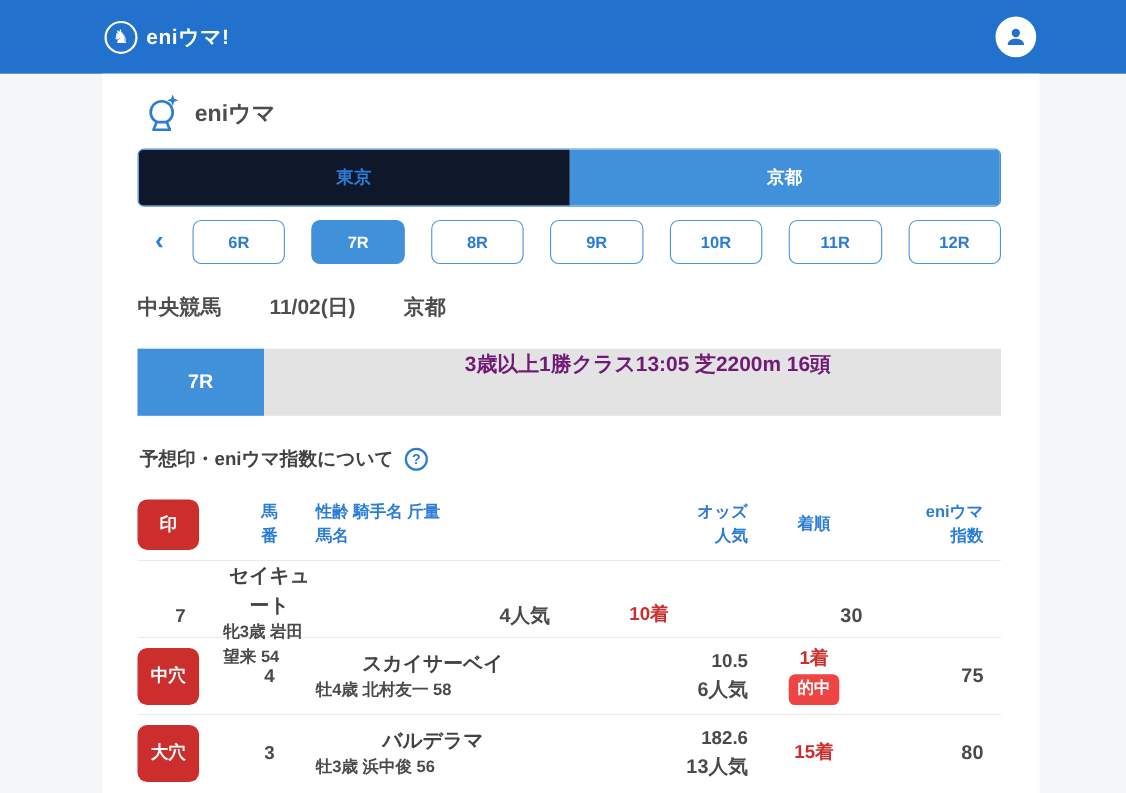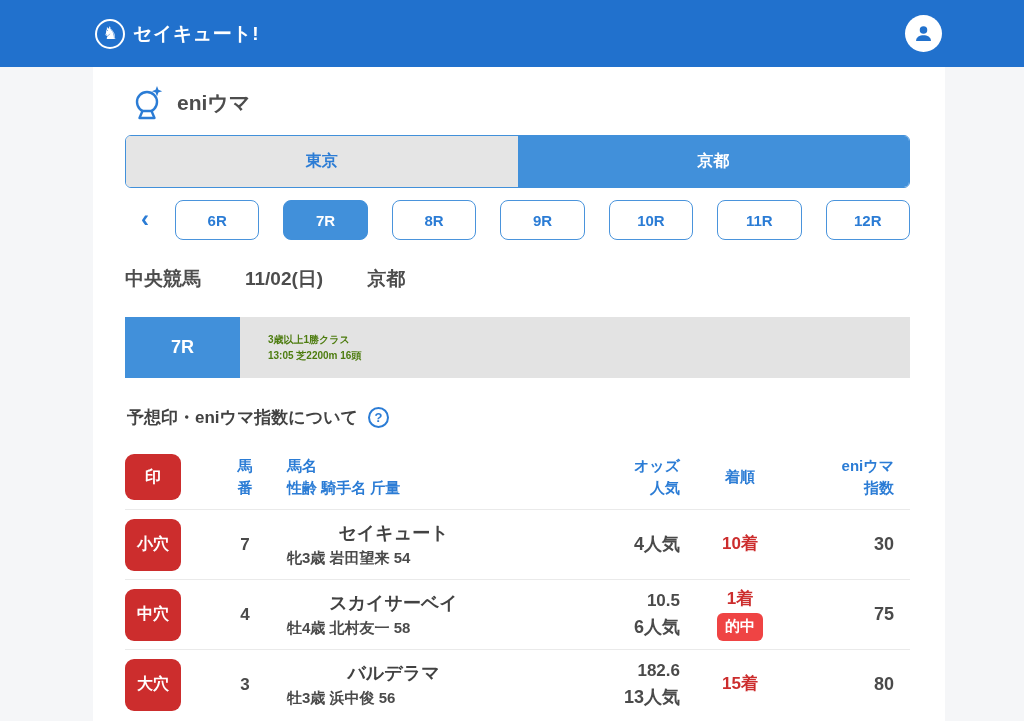--- a/index.html
+++ b/index.html
@@ -53,21 +53,21 @@
     height: 53px;
     display: flex;
     border: 1px solid #4190da;
     border-radius: 6px;
     overflow: hidden;
   }
   .venue-tab {
     flex: 1;
     display: flex; align-items: center; justify-content: center;
     font-size: 16px; font-weight: bold;
-    color: #2b7cd5; background: #e5e5e5;
+    color: #2b7cd5; background: #0f172a;
     cursor: pointer;
   }
   .venue-tab.selected { background: #4190da; color: #ffffff; }
 
   
   .race-nav { margin-top: 12px; display: flex; align-items: center; }
   .race-prev {
     width: 40px; text-align: center;
     color: #2b7cd5; font-size: 24px; font-weight: bold;
     cursor: pointer; line-height: 1; padding-bottom: 3px;
@@ -92,23 +92,23 @@
 
   
   .race-info { margin-top: 25px; display: flex; height: 61px; }
   .race-info-no {
     width: 115px; background: #4190da; color: #ffffff;
     font-size: 18px; font-weight: bold;
     display: flex; align-items: center; justify-content: center;
   }
   .race-info-body {
     flex: 1; background: #e3e3e3;
-    display: flex; flex-direction: column; justify-content: center;
+    display: flex; justify-content: center;
     padding-left: 28px;
-    font-size: 10px; font-weight: bold; color: #4d7c0f;
+    font-size: 19px; font-weight: bold; color: #701a75;
     line-height: 1.55;
   }
 
   
   .about-row { margin-top: 28px; display: flex; align-items: center; gap: 10px; padding-left: 2px; }
   .about-label { font-size: 17px; font-weight: bold; color: #424242; }
   .help-icon {
     width: 21px; height: 21px;
     border: 2px solid #2b7cd5; border-radius: 50%;
     color: #2b7cd5; font-size: 13px; font-weight: bold;
@@ -158,21 +158,21 @@
     margin-top: 2px;
   }
   .cell-index { font-size: 18px; font-weight: bold; color: #4a4a4a; }
 </style>
 </head>
 <body>
 
 <header class="appbar">
   <div class="logo">
     <span class="logo-circle">♞</span>
-    <span class="logo-text">セイキュート!</span>
+    <span class="logo-text">eniウマ!</span>
   </div>
   <div class="appbar-spacer"></div>
   <div class="avatar">
     <svg width="21" height="21" viewBox="0 0 24 24" fill="#2171cd">
       <circle cx="12" cy="8" r="4.3"></circle>
       <path d="M3.5 20.5 c0-4.4 4.2-6.4 8.5-6.4 s8.5 2 8.5 6.4 z"></path>
     </svg>
   </div>
 </header>
 
@@ -228,38 +228,35 @@
 
     <div class="t-row t-head">
       <div>
         <div class="th-mark-box">印</div>
       </div>
       <div class="th col-center">
         <div>馬</div>
         <div>番</div>
       </div>
       <div class="th">
+        <div>性齢  騎手名  斤量</div>
         <div>馬名</div>
-        <div>性齢  騎手名  斤量</div>
       </div>
       <div class="th col-right">
         <div>オッズ</div>
         <div>人気</div>
       </div>
       <div class="th col-center">着順</div>
       <div class="th col-right col-index">
         <div>eniウマ</div>
         <div>指数</div>
       </div>
     </div>
 
     <div class="t-row t-data">
-      <div>
-          <div class="mark-badge">小穴</div>
-        </div>
       <div class="cell-number col-center">7</div>
       <div>
         <div class="cell-name-1">セイキュート</div>
         <div class="cell-name-2">牝3歳 岩田望来 54</div>
       </div>
       <div class="col-right">
         <div class="cell-odds-2">4人気</div>
       </div>
       <div class="cell-result col-center">
         <div>10着</div>

